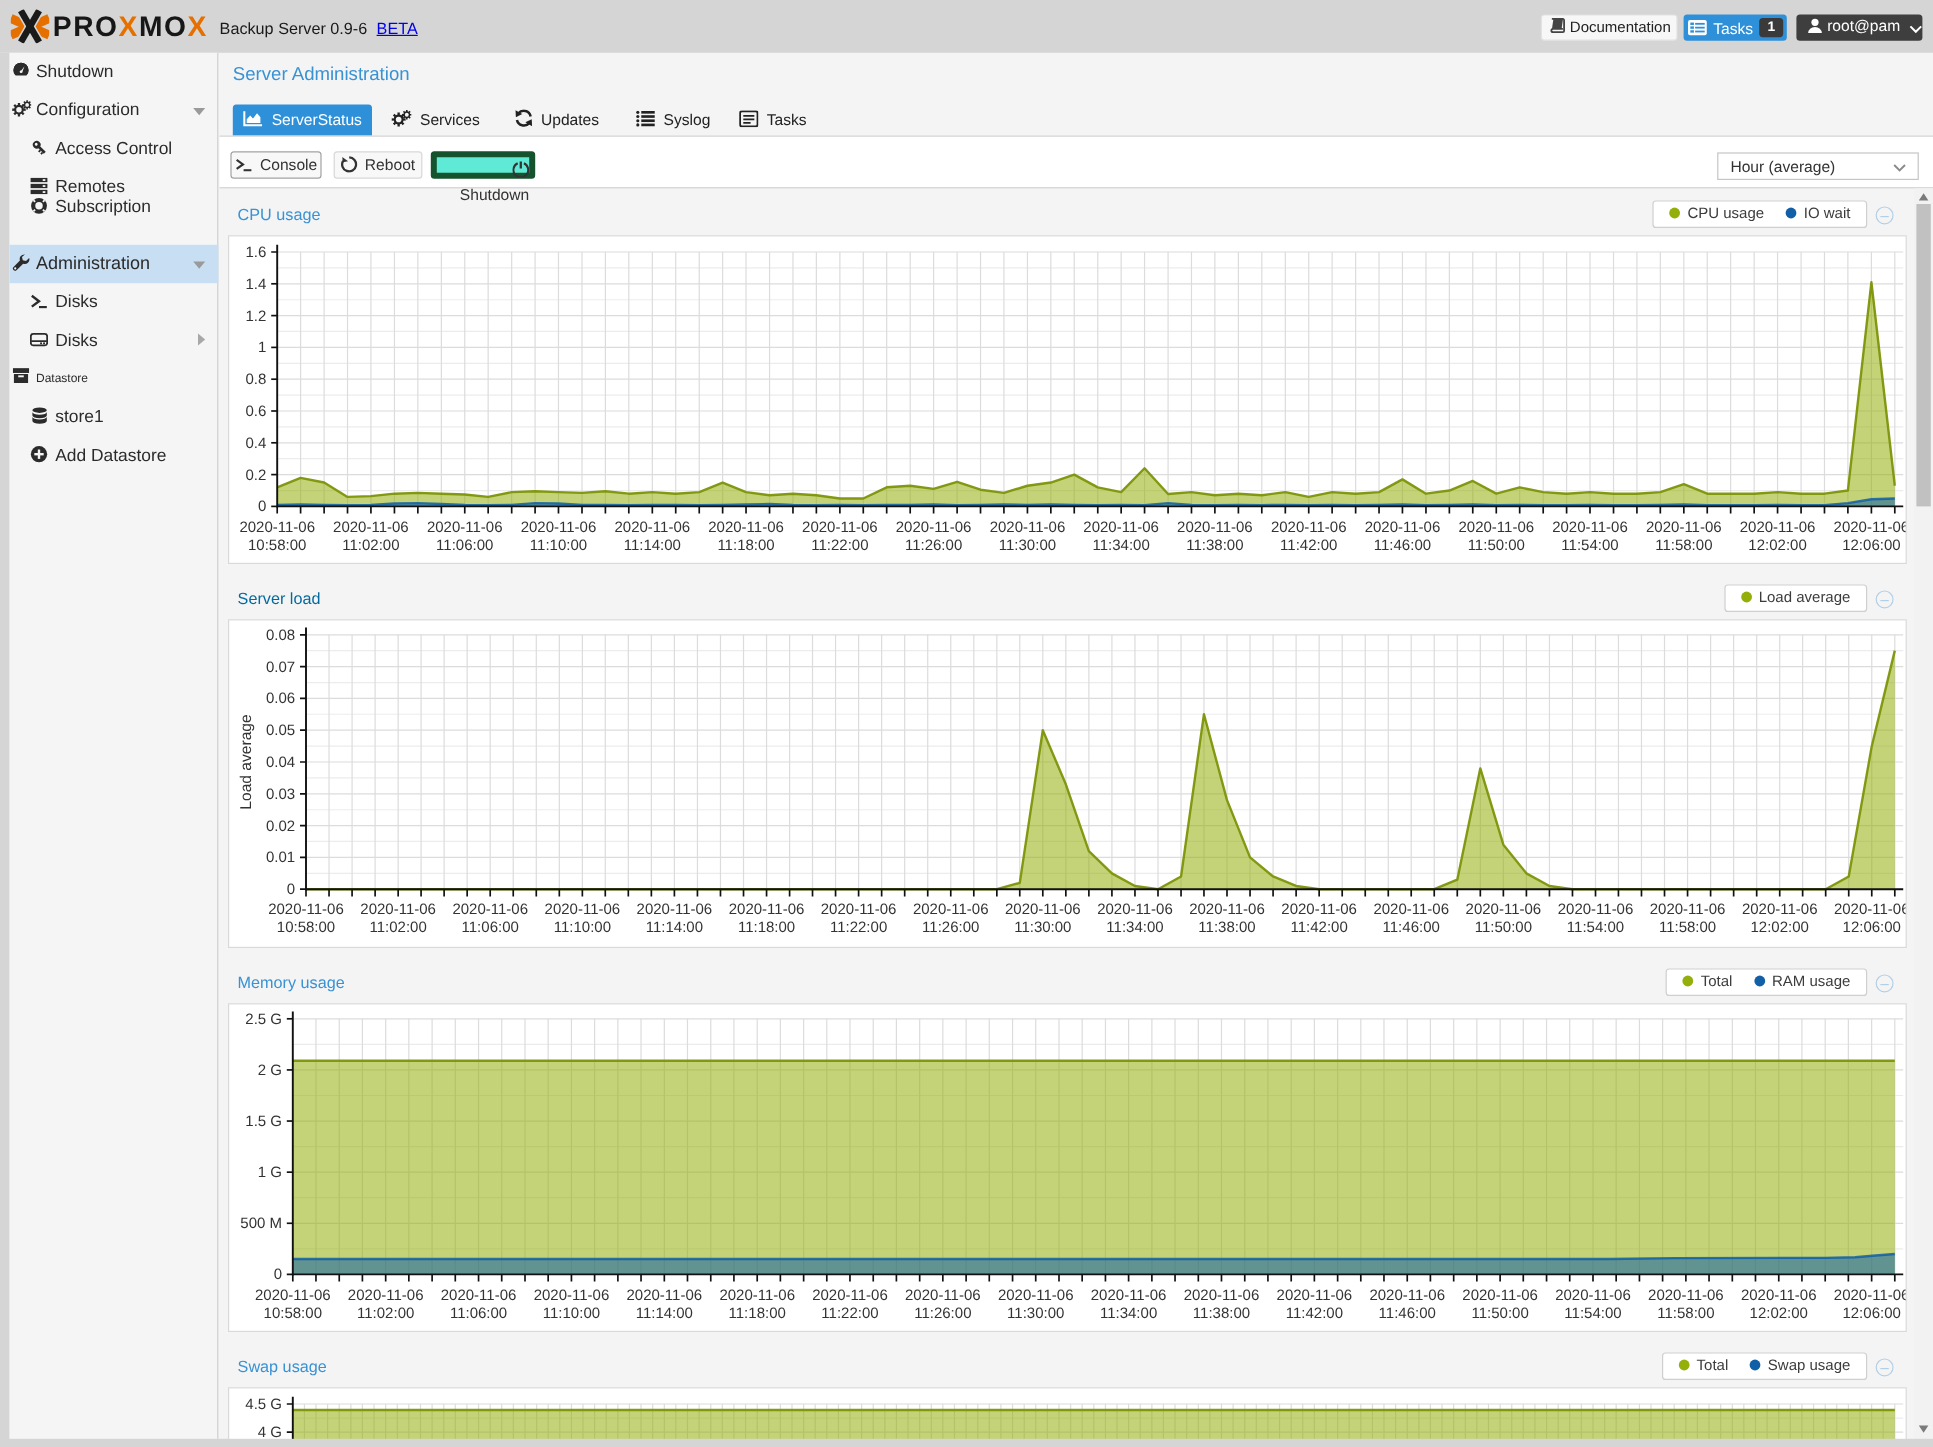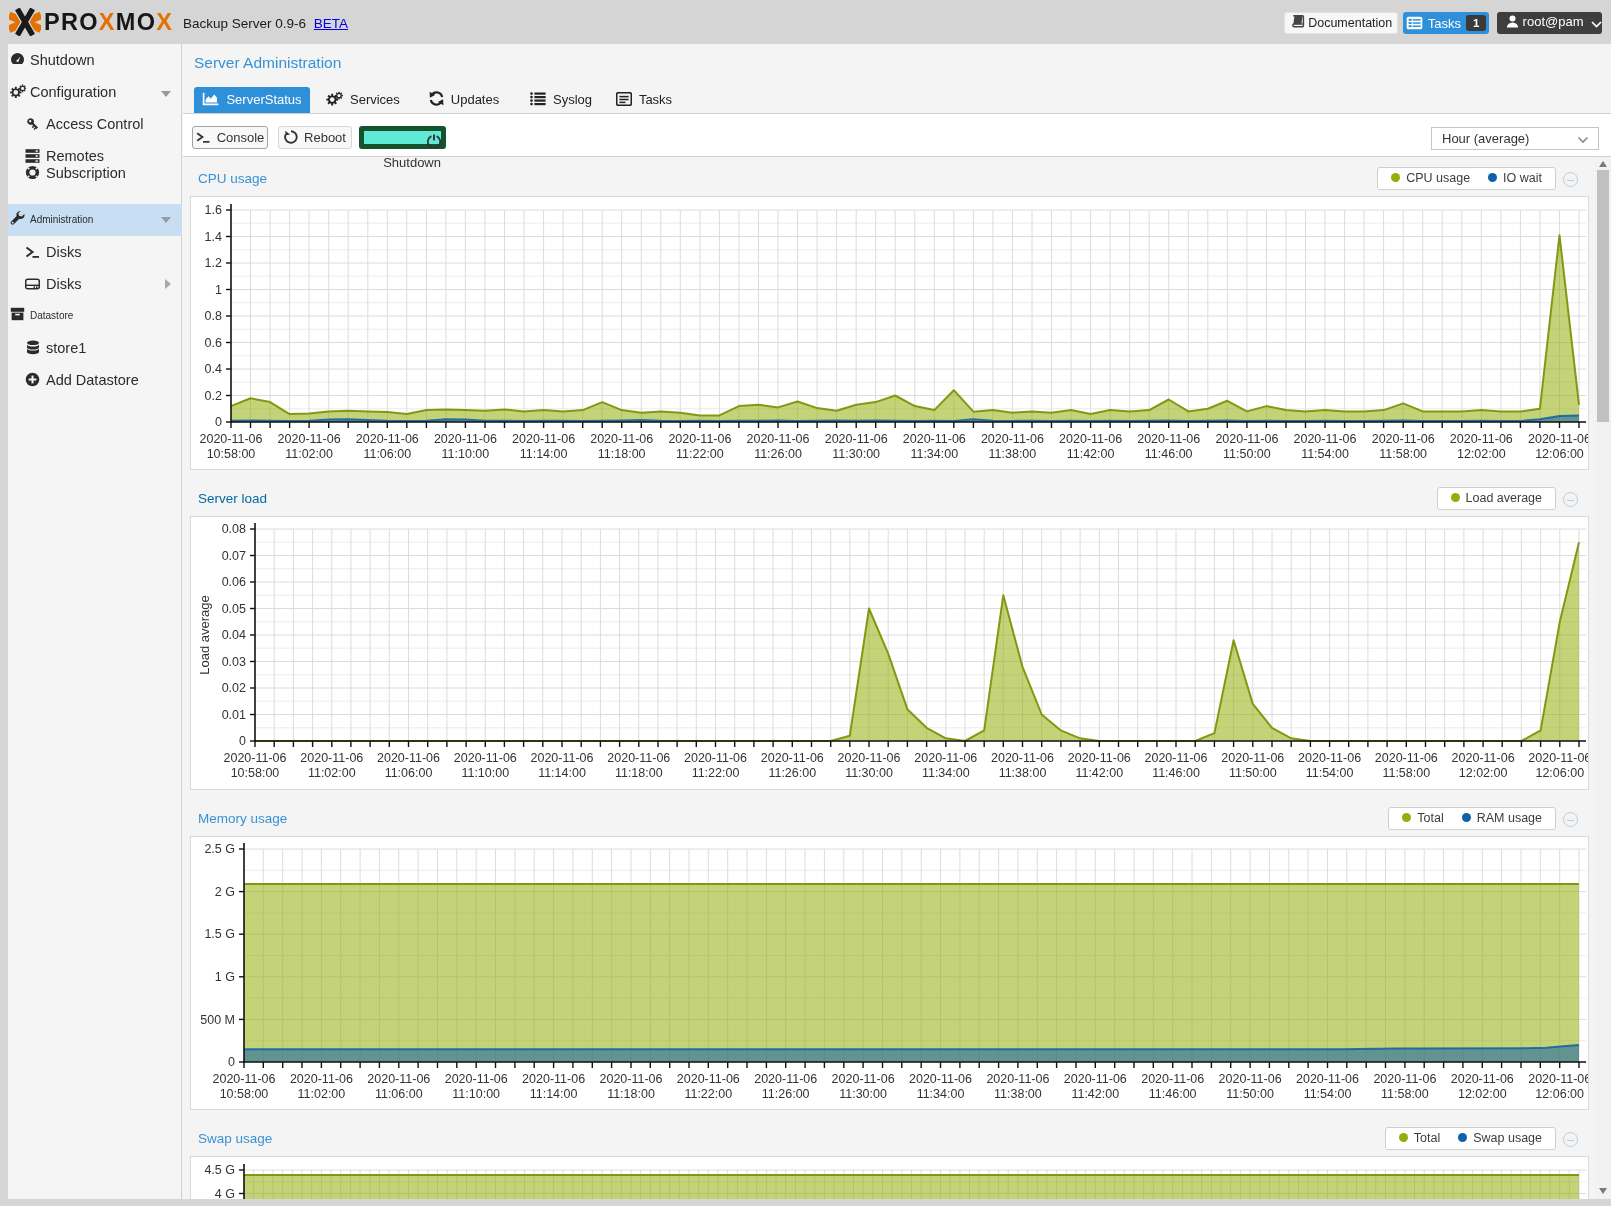--- a/index.html
+++ b/index.html
@@ -93,21 +93,21 @@
         <circle cx="7.5" cy="7.5" r="3.1" fill="#f5f5f5"></circle>
         <g stroke="#f5f5f5" stroke-width="1.5">
           <line x1="10.75" y1="10.75" x2="12.17" y2="12.17"></line>
           <line x1="4.25" y1="10.75" x2="2.83" y2="12.17"></line>
           <line x1="4.25" y1="4.25" x2="2.83" y2="2.83"></line>
           <line x1="10.75" y1="4.25" x2="12.17" y2="2.83"></line>
         </g>
       </svg></span>
     <span style="position:absolute;left:38px;top:0">Subscription</span>
   </div>
-<div class="abs" style="left:8px;top:204px;width:174px;height:32px;background:#c8def2;font-size:10px;color:#2b2b2b;line-height:32px;white-space:nowrap">
+<div class="abs" style="left:8px;top:204px;width:174px;height:32px;background:#c8def2;font-size:15px;color:#2b2b2b;line-height:32px;white-space:nowrap">
     <span style="position:absolute;left:1px;top:0;width:17px;text-align:center"><svg width="15" height="15" viewBox="0 0 15 15" style="vertical-align:-2px">
         <path d="M10.3,1.0 a3.9,3.9 0 0 0 -3.7,5.1 L1.3,11.4 a1.9,1.9 0 0 0 2.7,2.7 L9.3,8.8 a3.9,3.9 0 0 0 5.0,-4.9 L11.7,6.5 9.0,5.8 8.3,3.1 10.9,0.9Z" fill="#2b2b2b"></path>
         <circle cx="2.7" cy="12.7" r="0.9" fill="#f5f5f5"></circle>
       </svg></span>
     <span style="position:absolute;left:22px;top:0">Administration</span>
     <span style="position:absolute;right:11px;top:0"><span style="display:inline-block;width:0;height:0;border-left:5px solid transparent;border-right:5px solid transparent;border-top:6px solid #9a9a9a"></span></span>
   </div>
 <div class="abs" style="left:8px;top:236px;width:174px;height:32px;font-size:14.5px;color:#2b2b2b;line-height:32px;white-space:nowrap">
     <span style="position:absolute;left:16px;top:0;width:17px;text-align:center"><svg width="15" height="13" viewBox="0 0 15 13" style="vertical-align:-2px">
         <path d="M1.5,1.5 L7.5,6 1.5,10.5" stroke="#2b2b2b" stroke-width="2" fill="none"></path>

